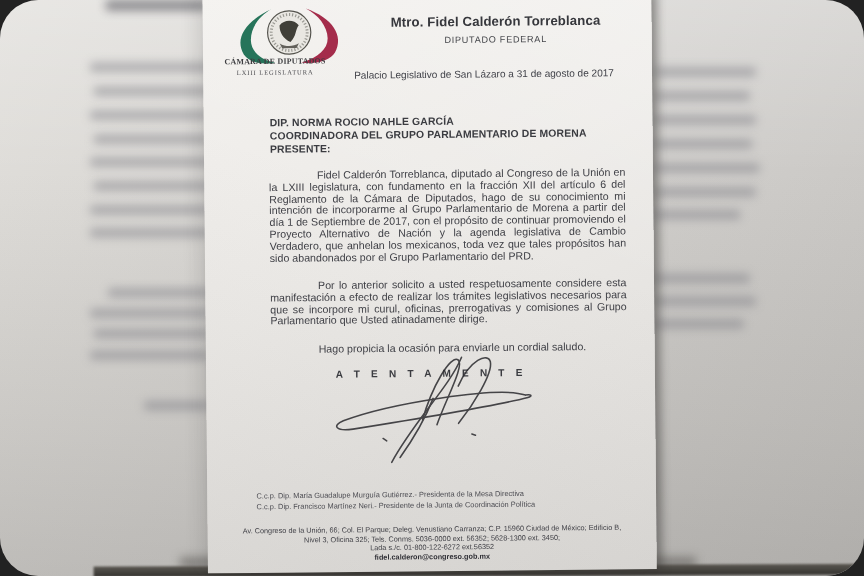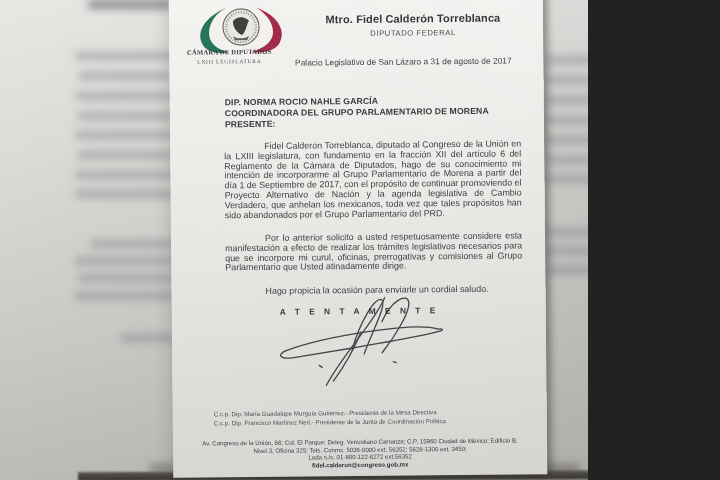--- a/index.html
+++ b/index.html
@@ -1,19 +1,20 @@
 <!DOCTYPE html>
 <html><head>
 <meta charset="utf-8">
 <style>
   * { margin:0; padding:0; box-sizing:border-box; }
   body { background:#222; font-family:"Liberation Sans", sans-serif; }
   .stage {
-    position:relative; width:588px; height:480px; overflow:hidden;
+    position:relative; width:720px; height:480px; overflow:hidden;
     background:linear-gradient(115deg,#e0deda 0%,#d7d5d2 38%,#c7c5c2 100%);
+    border-radius:32px;
   }
   .bg-shade {
     position:absolute; inset:0;
     background:linear-gradient(to bottom, rgba(255,255,255,.28) 0%, rgba(255,255,255,0) 30%,
                rgba(118,116,112,.16) 72%, rgba(104,102,99,.25) 100%);
   }
   .bg-bar { position:absolute; background:#7e7e85; filter:blur(4px); border-radius:3px; opacity:.5; }
   .bg-bar.bold { background:#5f5f66; opacity:.65; }
   .table-edge {
     position:absolute; left:78px; top:471px; width:650px; height:9px;

